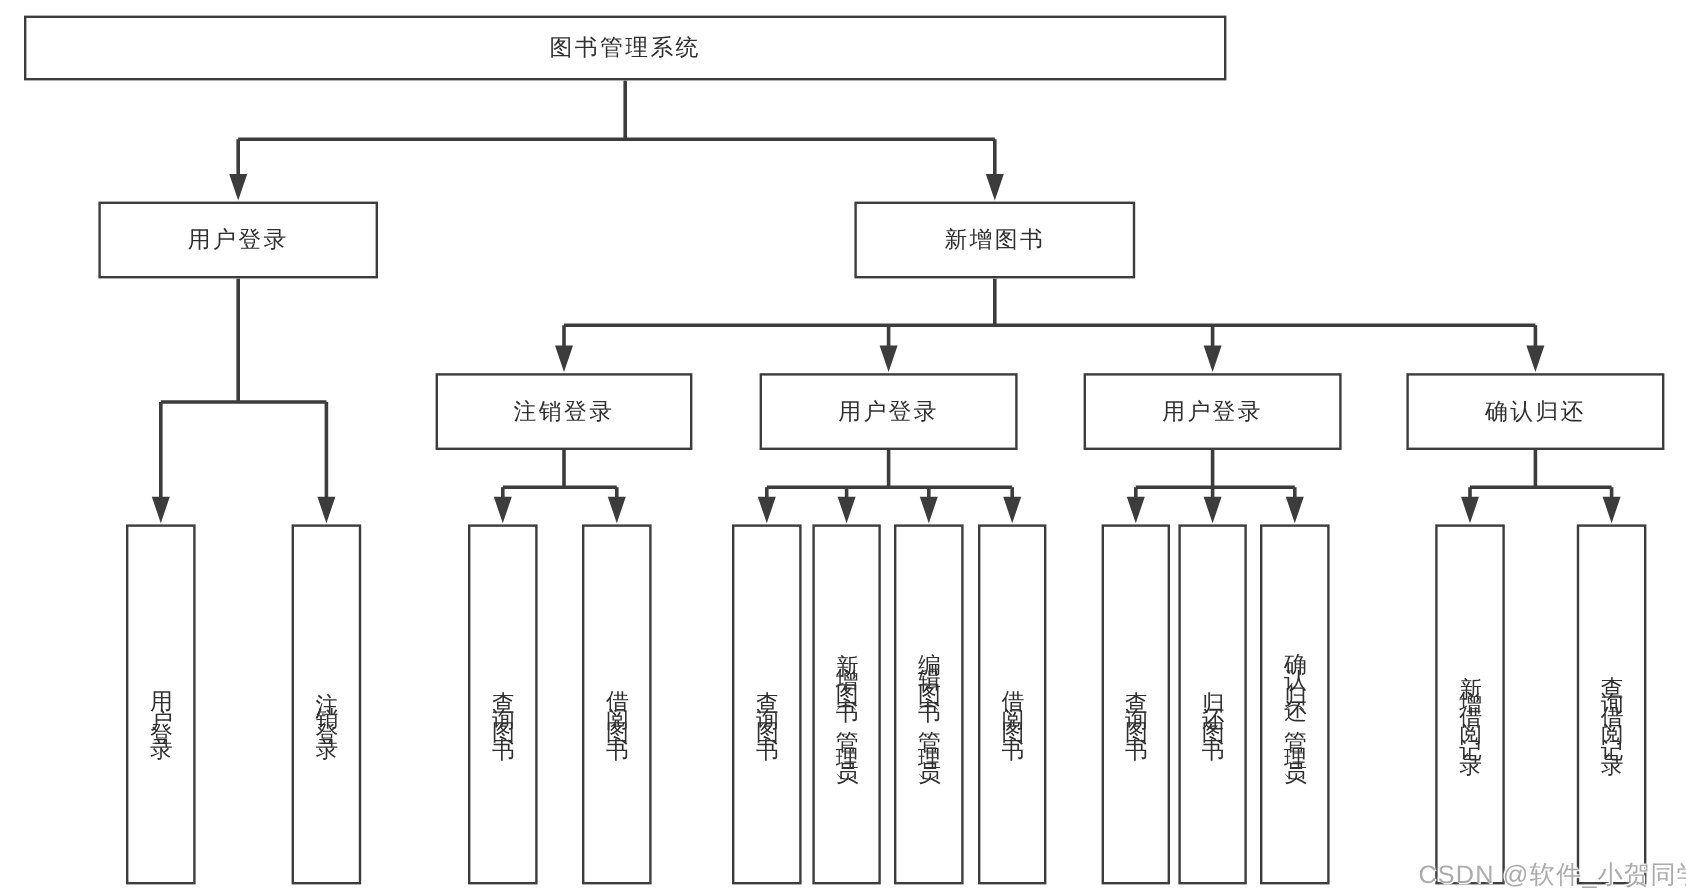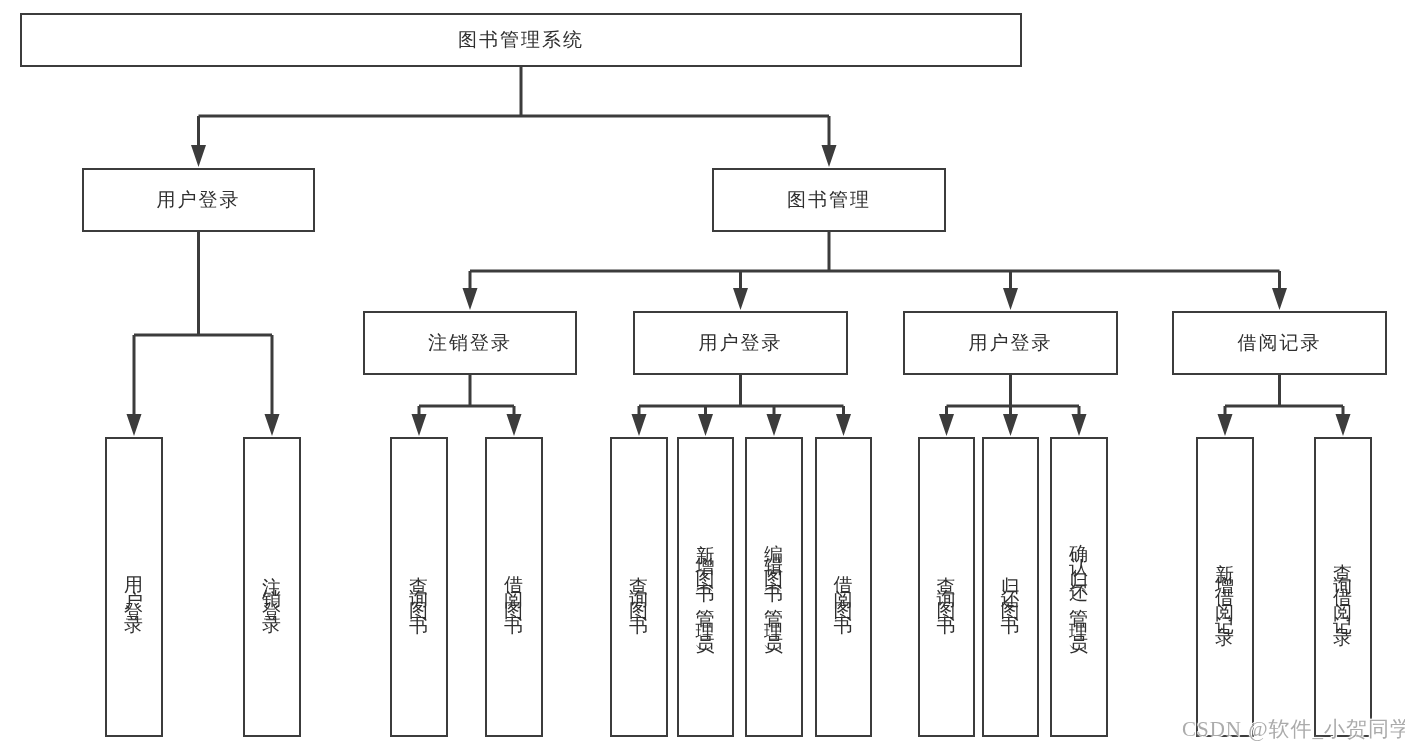--- a/index.html
+++ b/index.html
@@ -1,20 +1,20 @@
 <!DOCTYPE html>
 <html><head>
 <meta charset="utf-8">
 <style>
   html,body{margin:0;padding:0;background:#ffffff;}
   .canvas{
     position:relative;
     width:1405px;height:747px;
     background:#ffffff;
-    font-family:Liberation Serif, serif;
+    font-family:Liberation Sans, sans-serif;
     color:#2f2f2f;
     overflow:hidden;
   }
   .connectors{position:absolute;left:0;top:0;width:1405px;height:747px;}
   .box{
     position:absolute;
     box-sizing:border-box;
     border:2.5px solid #3c3c3c;
     background:#ffffff;
     display:flex;align-items:center;justify-content:center;
@@ -77,34 +77,34 @@
   </svg>
 
   <div class="box" style="left:20px;top:13px;width:1002px;height:54px">
     <span>图书管理系统</span>
   </div>
 
   <div class="box" style="left:82px;top:168px;width:233px;height:64px">
     <span>用户登录</span>
   </div>
   <div class="box" style="left:712px;top:168px;width:234px;height:64px">
-    <span>图书管理</span>
+    <span>新增图书</span>
   </div>
 
   <div class="box" style="left:363px;top:311px;width:214px;height:64px">
     <span>注销登录</span>
   </div>
   <div class="box" style="left:633px;top:311px;width:215px;height:64px">
     <span>用户登录</span>
   </div>
   <div class="box" style="left:903px;top:311px;width:215px;height:64px">
     <span>用户登录</span>
   </div>
   <div class="box" style="left:1172px;top:311px;width:215px;height:64px">
-    <span>借阅记录</span>
+    <span>确认归还</span>
   </div>
 
   <div class="box vbox" style="left:105px;width:58px">
     <span class="vtext">用户登录</span>
   </div>
   <div class="box vbox" style="left:243px;width:58px">
     <span class="vtext">注销登录</span>
   </div>
 
   <div class="box vbox" style="left:390px;width:58px">

